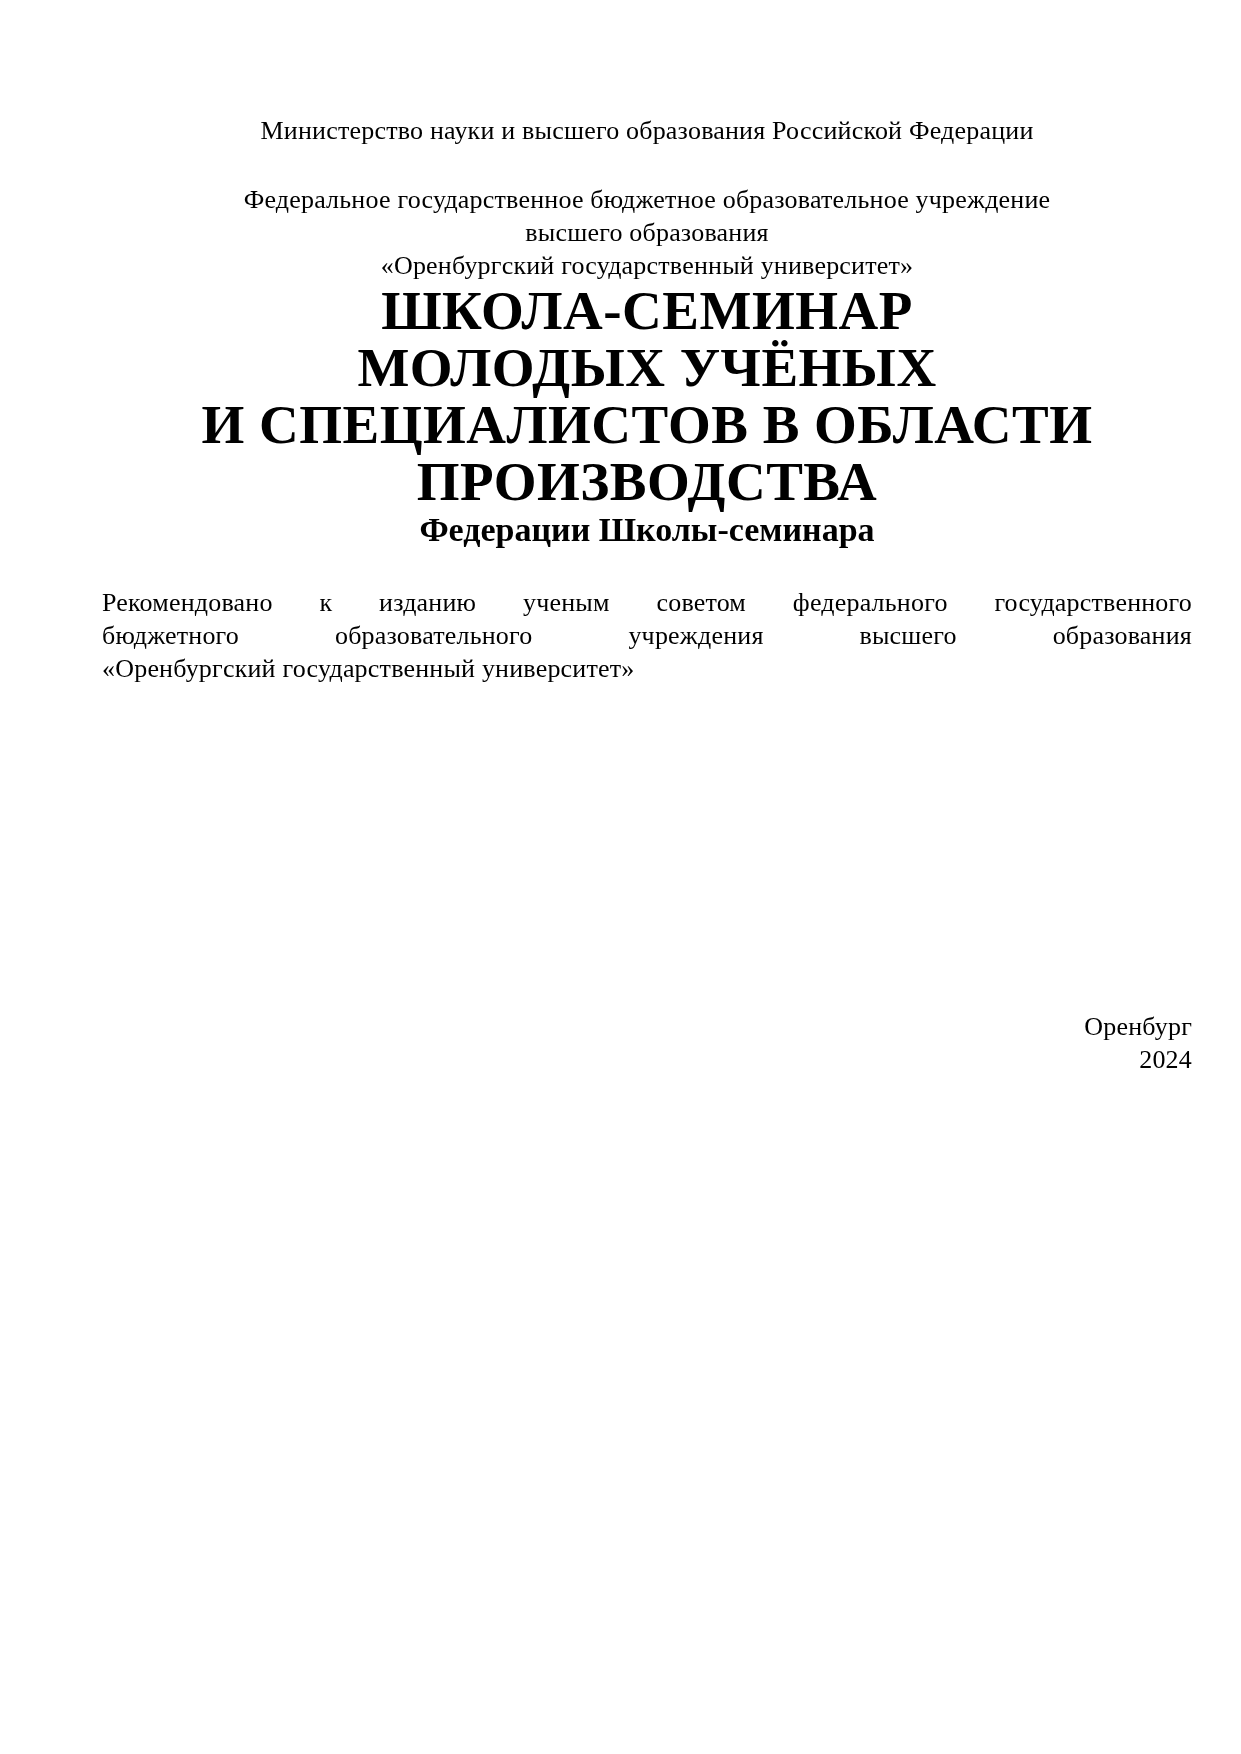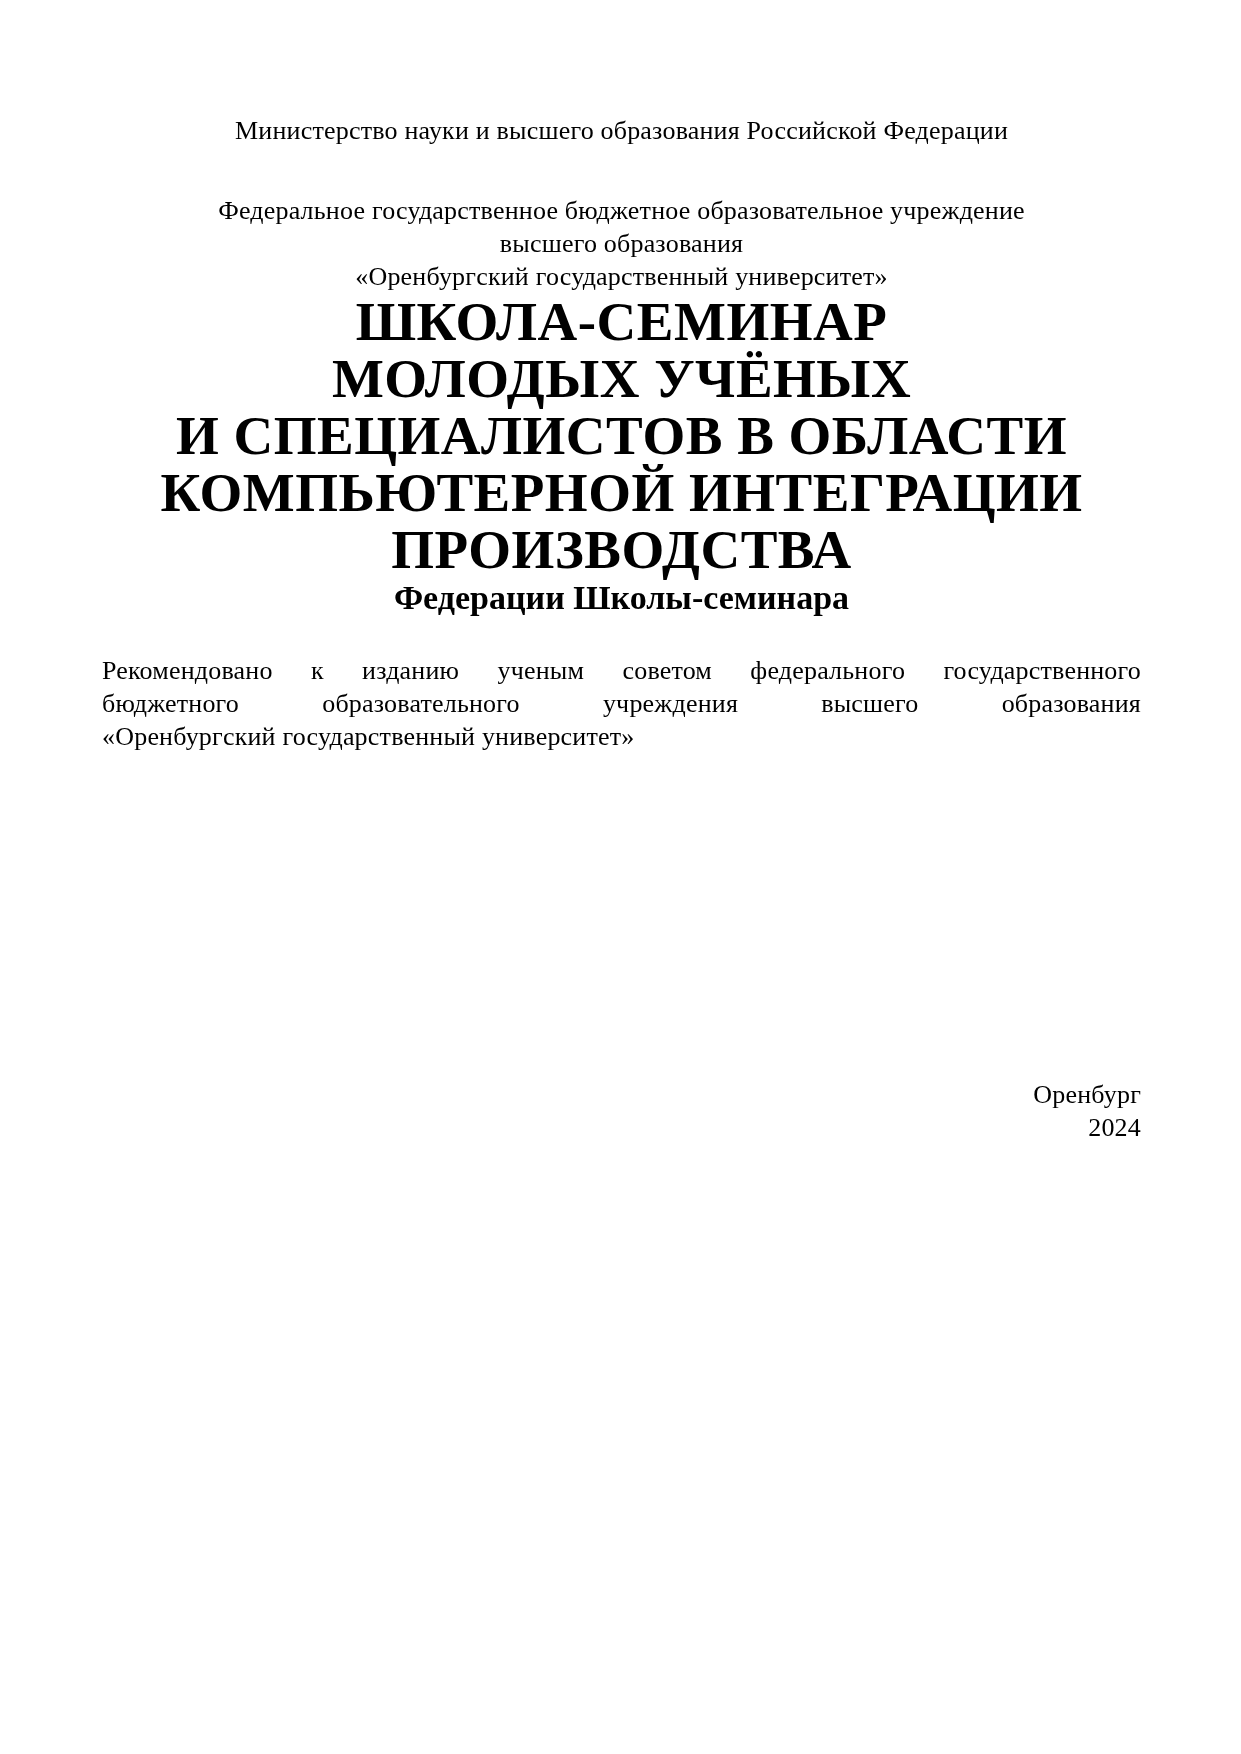--- a/index.html
+++ b/index.html
@@ -5,41 +5,41 @@
   html, body {
     margin: 0;
     padding: 0;
     background: #ffffff;
   }
   .page {
     position: relative;
     width: 1241px;
     height: 1754px;
     box-sizing: border-box;
-    padding: 114px 100px 0 102px;
+    padding: 114px 49px 0 102px;
     background: #ffffff;
     color: #000000;
     font-family: "Liberation Serif", "DejaVu Serif", serif;
     overflow: hidden;
   }
   .page p, .page h1, .page h2 {
     margin: 0;
     padding: 0;
   }
   .body-text {
     font-size: 26px;
     line-height: 33px;
     letter-spacing: 0.2px;
   }
   .center { text-align: center; }
 
   .ministry-line { }
 
   .institution-block {
-    margin-top: 47px;
+    margin-top: 36px;
   }
 
   .main-title {
     margin-top: 240px;
     font-size: 55px;
     line-height: 57px;
     font-weight: bold;
     text-align: center;
     letter-spacing: 0.5px;
   }
@@ -79,21 +79,20 @@
   <div class="body-text center institution-block">
     <p>Федеральное государственное бюджетное образовательное учреждение</p>
     <p>высшего образования</p>
     <p>«Оренбургский государственный университет»</p>
   </div>
 
   <h1 class="main-title">
     <span>ШКОЛА-СЕМИНАР</span>
     <span>МОЛОДЫХ УЧЁНЫХ</span>
     <span>И СПЕЦИАЛИСТОВ В ОБЛАСТИ</span>
-    <span>КОМПЬЮТЕРНОЙ ИНТЕГРАЦИИ</span>
     <span>ПРОИЗВОДСТВА</span>
   </h1>
 
   <h2 class="subtitle">Федерации Школы-семинара</h2>
 
   <div class="body-text recommendation">
     <p class="just">Рекомендовано к изданию ученым советом федерального государственного</p>
     <p class="just">бюджетного образовательного учреждения высшего образования</p>
     <p class="last-line">«Оренбургский государственный университет»</p>
   </div>

